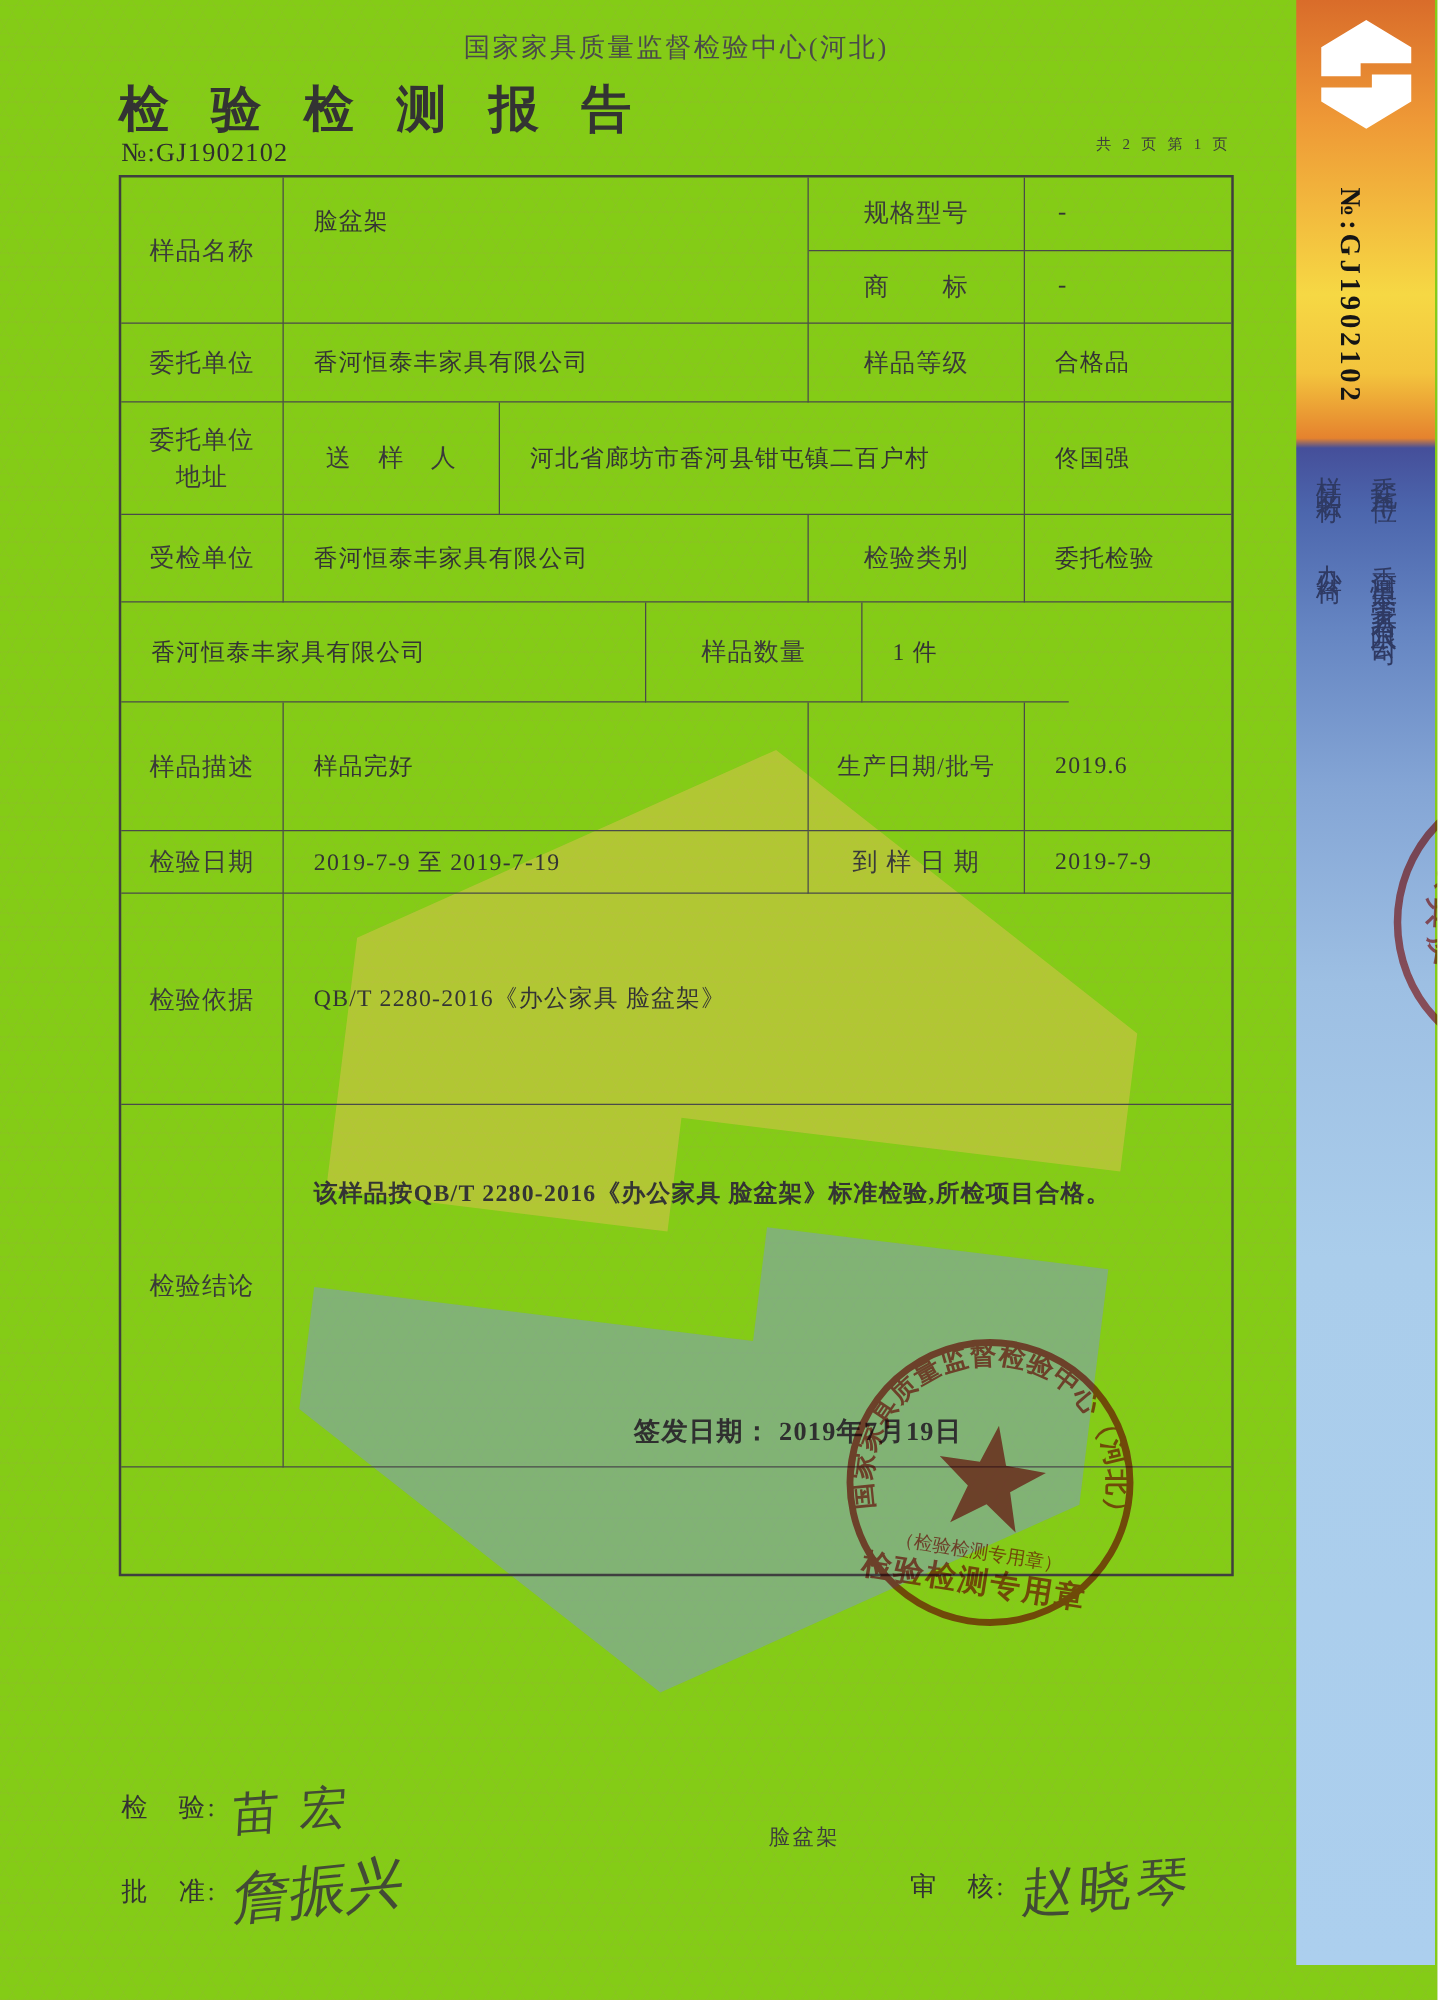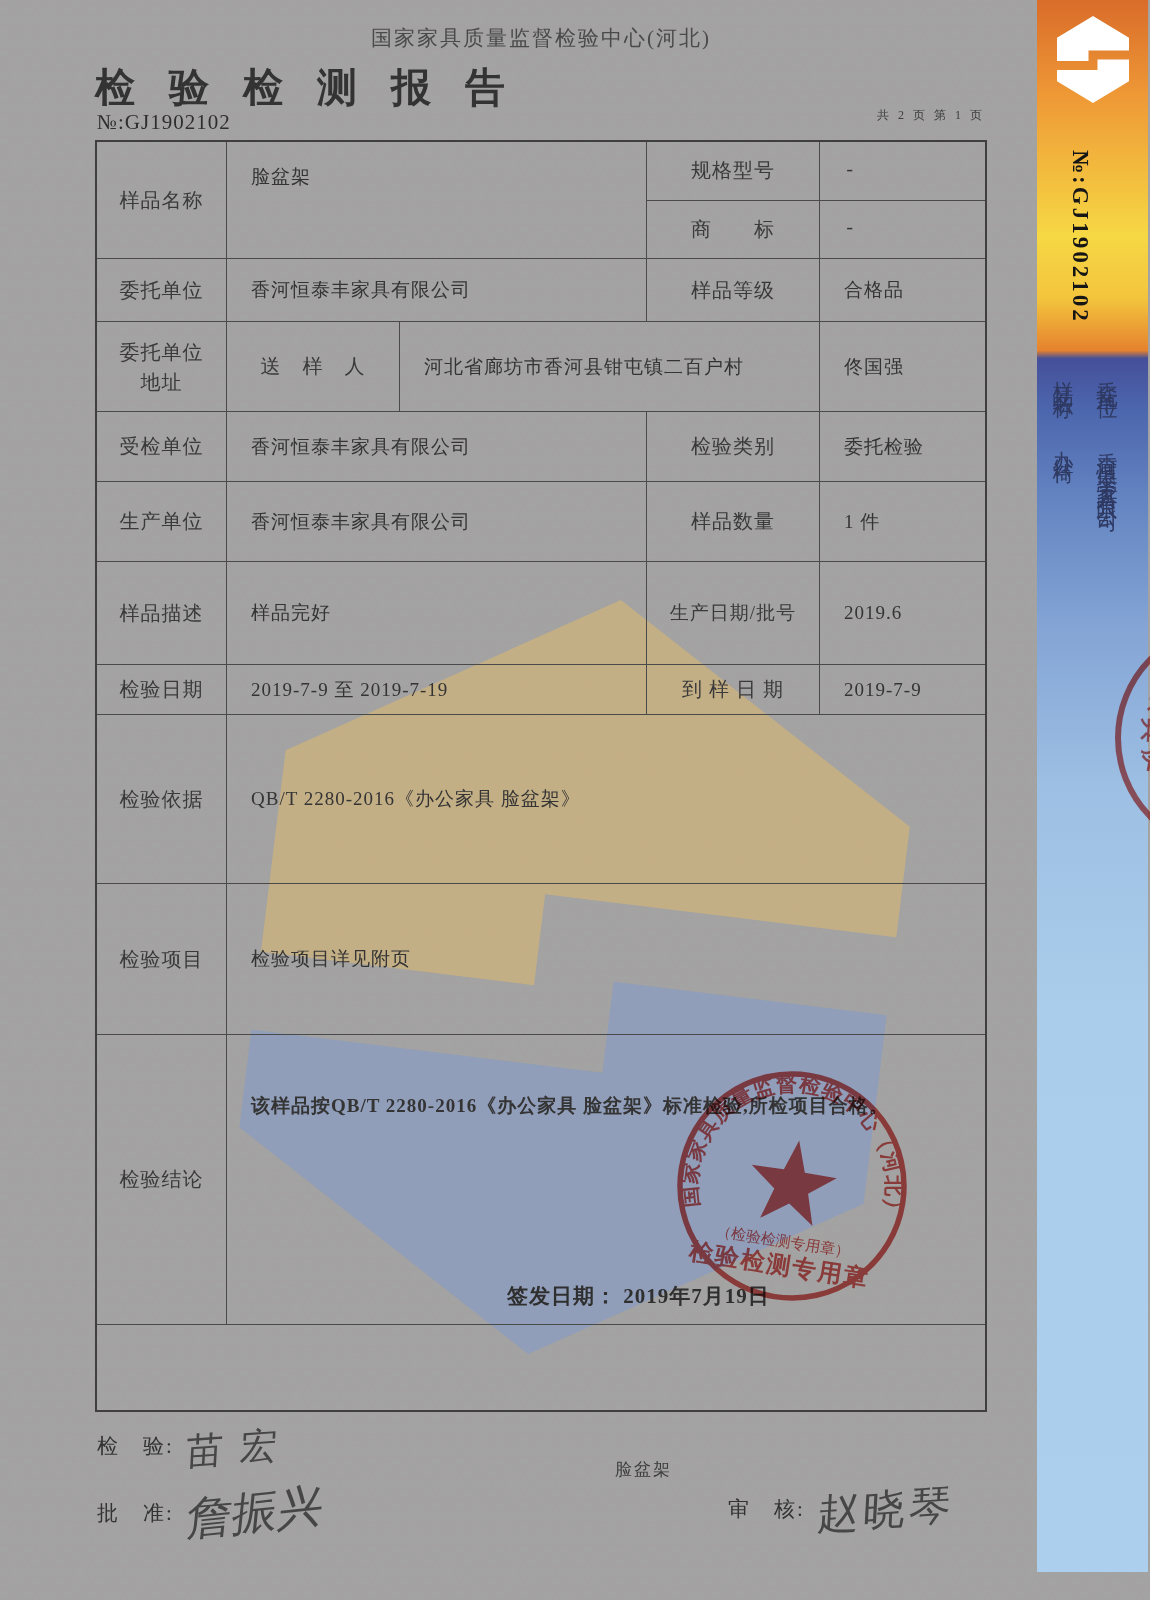--- a/index.html
+++ b/index.html
@@ -1,18 +1,18 @@
 <!DOCTYPE html>
 <html><head>
 <meta charset="utf-8">
 <style>
   html,body{margin:0;padding:0;background:#e9e7e2;}
   .page{
     position:relative;width:1150px;height:1600px;margin:0 auto;
-    background:#a3a3a3;overflow:hidden;
+    background:#84cc16;overflow:hidden;
     font-family:"Liberation Serif","DejaVu Serif",serif;
     color:#3b3b3b;
   }
   .hex-overlay{
     position:absolute;inset:0;pointer-events:none;z-index:1;
     background-image:
       repeating-linear-gradient(0deg, rgba(186,124,124,.055) 0 1px, transparent 1px 11px),
       repeating-linear-gradient(60deg, rgba(186,124,124,.05) 0 1px, transparent 1px 11px),
       repeating-linear-gradient(-60deg, rgba(160,130,150,.05) 0 1px, transparent 1px 11px);
   }
@@ -155,23 +155,20 @@
         </div>
       <div class="td lbl w-rlbl br bb">
           <span>检验类别</span>
         </div>
       <div class="td val w-rval bb">
           <span>委托检验</span>
         </div>
     </div>
 
     <div class="tr" style="height:80px">
-      <div class="td lbl w-lbl br bb">
-          <span>生产单位</span>
-        </div>
       <div class="td val w-val br bb">
           <span>香河恒泰丰家具有限公司</span>
         </div>
       <div class="td lbl w-rlbl br bb">
           <span>样品数量</span>
         </div>
       <div class="td val w-rval bb">
           <span>1 件</span>
         </div>
     </div>
@@ -208,28 +205,20 @@
 
     <div class="tr" style="height:169px">
       <div class="td lbl w-lbl br bb">
           <span>检验依据</span>
         </div>
       <div class="td val w-wide bb">
           <span>QB/T 2280-2016《办公家具 脸盆架》</span>
         </div>
     </div>
 
-    <div class="tr" style="height:151px">
-      <div class="td lbl w-lbl br bb">
-          <span>检验项目</span>
-        </div>
-      <div class="td val w-wide bb">
-          <span>检验项目详见附页</span>
-        </div>
-    </div>
 
     <div class="tr" style="height:290px">
       <div class="td lbl w-lbl br bb">
           <span>检验结论</span>
         </div>
       <div class="td val w-wide bb concl">
         <span>该样品按QB/T 2280-2016《办公家具 脸盆架》标准检验,所检项目合格。</span>
         <div class="issue-date">
           <span>签发日期：</span> <span>2019年7月19日</span>
         </div>

